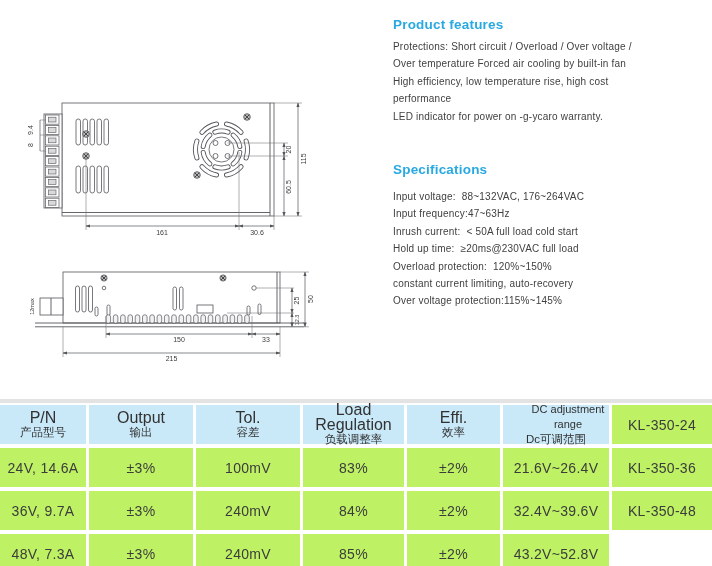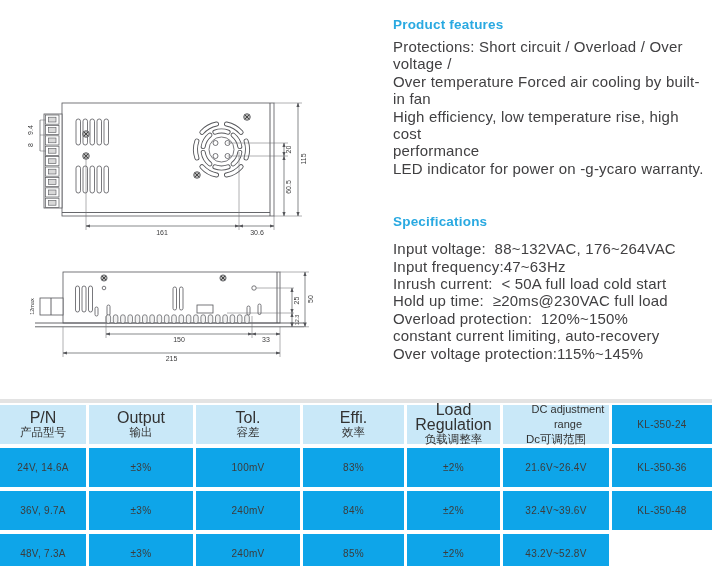--- a/index.html
+++ b/index.html
@@ -8,21 +8,21 @@
     background:#ffffff;
     font-family:"Liberation Sans", sans-serif;
   }
   
   .right-col { position:absolute; left:393px; top:16px; width:316px; }
   .sec-heading {
     margin:0 0 4px 0; font-size:13.5px; line-height:18px;
     font-weight:bold; color:#29a9e1; letter-spacing:.2px;
   }
   .txt-line {
-    margin:0; font-size:15px; line-height:17.4px; color:#414042;
+    margin:0; font-size:10px; line-height:17.4px; color:#414042;
     letter-spacing:.2px; white-space:pre-wrap;
   }
   .specs-block { margin-top:36px; }
   .specs-block .sec-heading { margin-bottom:9px; }
   
   .dwg { position:absolute; }
   .ln   { stroke:#55565a; stroke-width:.9; fill:none; }
   .lnw  { stroke:#55565a; stroke-width:.8; fill:#ffffff; }
   .ext  { stroke:#6e6f73; stroke-width:.55; fill:none; }
   .dim  { stroke:#55565a; stroke-width:.7; fill:none; }
@@ -37,22 +37,22 @@
     grid-auto-rows:39px; gap:4px 3px;
   }
   .hcell {
     background:#c9e8f8; display:flex; flex-direction:column;
     justify-content:center; align-items:center; text-align:center;
   }
   .hcell .en { font-size:16px; line-height:15px; color:#323232; }
   .hcell .zh { font-size:11.5px; line-height:15px; color:#323232; }
   .hcell.narrow .en { font-size:11px;padding-left:24px; }
   .dcell {
-    background:#0ea5e9; display:flex; align-items:center; justify-content:center;
-    font-size:10px; color:#3c3c3c; letter-spacing:.3px;
+    background:#bef264; display:flex; align-items:center; justify-content:center;
+    font-size:14px; color:#3c3c3c; letter-spacing:.3px;
   }
 </style>
 </head>
 <body>
 
 <svg class="dwg" style="left:10px; top:95px;" width="330" height="150" viewBox="0 0 330 150">
   <defs>
     <marker id="ar1" viewBox="0 0 10 10" refX="9" refY="5" markerWidth="7" markerHeight="7" orient="auto-start-reverse">
       <path d="M0,1.5 L10,5 L0,8.5 z" fill="#55565a"></path>
     </marker>
@@ -271,26 +271,26 @@
     </div>
     <div class="hcell">
       <div class="en">Output</div>
       <div class="zh">输出</div>
     </div>
     <div class="hcell">
       <div class="en">Tol.</div>
       <div class="zh">容差</div>
     </div>
     <div class="hcell">
+      <div class="en">Load Regulation</div>
+      <div class="zh">负载调整率</div>
+    </div>
+    <div class="hcell">
       <div class="en">Effi.</div>
       <div class="zh">效率</div>
-    </div>
-    <div class="hcell">
-      <div class="en">Load Regulation</div>
-      <div class="zh">负载调整率</div>
     </div>
     <div class="hcell narrow">
       <div class="en">DC adjustment range</div>
       <div class="zh">Dc可调范围</div>
     </div>
 
     <div class="dcell">KL-350-24</div>
     <div class="dcell">24V, 14.6A</div>
     <div class="dcell">±3%</div>
     <div class="dcell">100mV</div>

